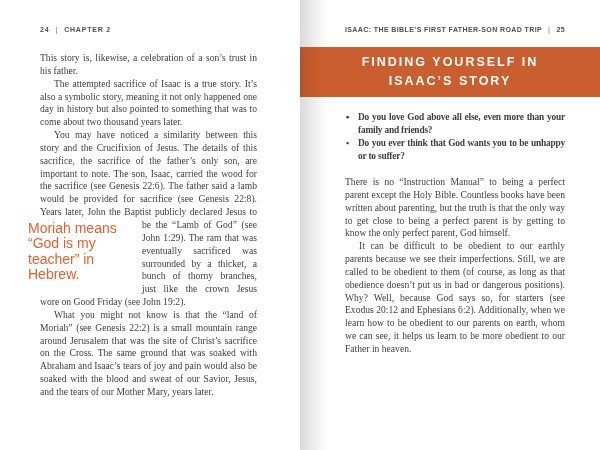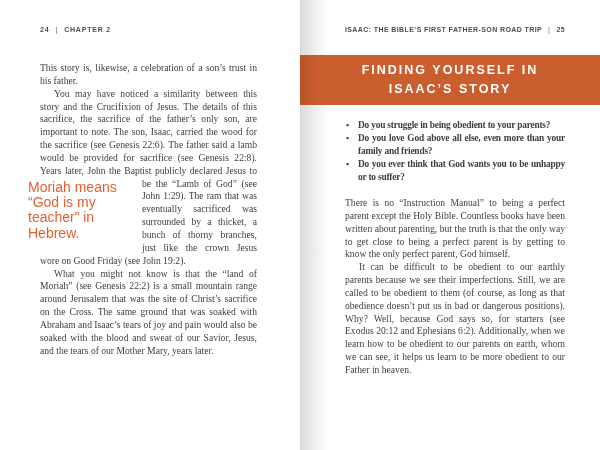--- a/index.html
+++ b/index.html
@@ -38,41 +38,41 @@
   .head-sep { margin: 0 6px; font-weight: normal; color: #707070; font-size: 7.5px; }
 
   .bookbody {
     color: #3e3e3e;
     font-size: 9.6px;
     line-height: 12.85px;
     text-align: justify;
   }
   .bookbody p { margin: 0; }
   .bookbody p.indent { text-indent: 14px; }
-  .left-flow { margin-top: 27px; }
+  .left-flow { margin-top: 17px; }
   .rp-flow  { margin-top: 13px; }
 
   .pullquote {
     float: left;
     width: 102px;
     margin: 2px 12px 0 -12px;
     padding-bottom: 8px;
     font-family: "Liberation Sans", sans-serif;
     font-weight: normal;
     font-size: 14px;
     line-height: 15.4px;
     color: #e4602b;
     text-align: left;
     text-indent: 0;
   }
 
   .banner {
     position: relative; z-index: 2;
     height: 50px;
-    margin: 20px -35px 14px -45px;
+    margin: 12px -35px 14px -45px;
     background: #cb5e2e;
     color: #ffffff;
     font-family: "Liberation Sans", sans-serif;
     font-weight: bold;
     font-size: 12.5px;
     letter-spacing: 2px;
     display: flex; flex-direction: column;
     align-items: center; justify-content: center;
     text-align: center;
   }
@@ -105,20 +105,21 @@
 
   <div class="page page-left">
     <div class="running-head">
       <span>24</span>
       <span class="head-sep">|</span>
       <span>CHAPTER 2</span>
     </div>
 
     <div class="bookbody left-flow">
       <p>This story is, likewise, a celebration of a son’s trust in his father.</p>
+      <p class="indent">The attempted sacrifice of Isaac is a true story. It’s also a symbolic story, meaning it not only happened one day in history but also pointed to something that was to come about two thousand years later.</p>
       <p class="indent"><span>You may have noticed a similarity between this story and the Crucifixion of Jesus. The details of this sacrifice, the sacrifice of the father’s only son, are important to note. The son, Isaac, carried the wood for the sacrifice (see Genesis 22:6). The father said a lamb would be provided for sacrifice (see Genesis 22:8). Years later, John the Baptist publicly declared Jesus to be the “Lamb of </span><span class="pullquote">Moriah means “God is my teacher” in Hebrew.</span><span>God” (see John 1:29). The ram that was eventually sacrificed was surrounded by a thicket, a bunch of thorny branches, just like the crown Jesus wore on Good Friday (see John 19:2).</span></p>
       <p class="indent">What you might not know is that the “land of Moriah” (see Genesis 22:2) is a small mountain range around Jerusalem that was the site of Christ’s sacrifice on the Cross. The same ground that was soaked with Abraham and Isaac’s tears of joy and pain would also be soaked with the blood and sweat of our Savior, Jesus, and the tears of our Mother Mary, years later.</p>
     </div>
   </div>
 
   <div class="spine-shadow"></div>
 
   <div class="page page-right">
     <div class="running-head rh-right">
       <span>ISAAC: THE BIBLE’S FIRST FATHER-SON ROAD TRIP</span>
@@ -127,21 +128,20 @@
     </div>
 
     <div class="banner">
       <div class="line">FINDING YOURSELF IN</div>
       <div class="line">ISAAC’S STORY</div>
     </div>
 
     <ul class="bullets">
       <li>
         <span class="dot">•</span>
-        <span>Do you struggle in being obedient to your parents?</span>
       </li>
       <li>
         <span class="dot">•</span>
         <span>Do you love God above all else, even more than your family and friends?</span>
       </li>
       <li>
         <span class="dot">•</span>
         <span>Do you ever think that God wants you to be unhappy or to suffer?</span>
       </li>
     </ul>

